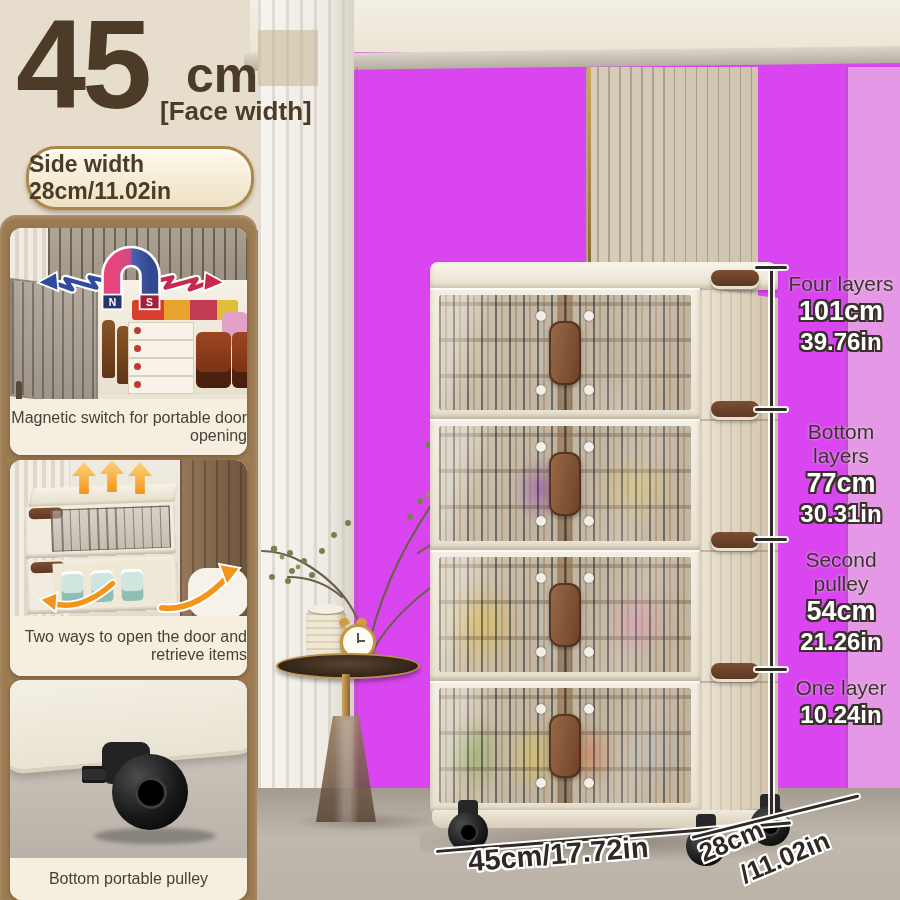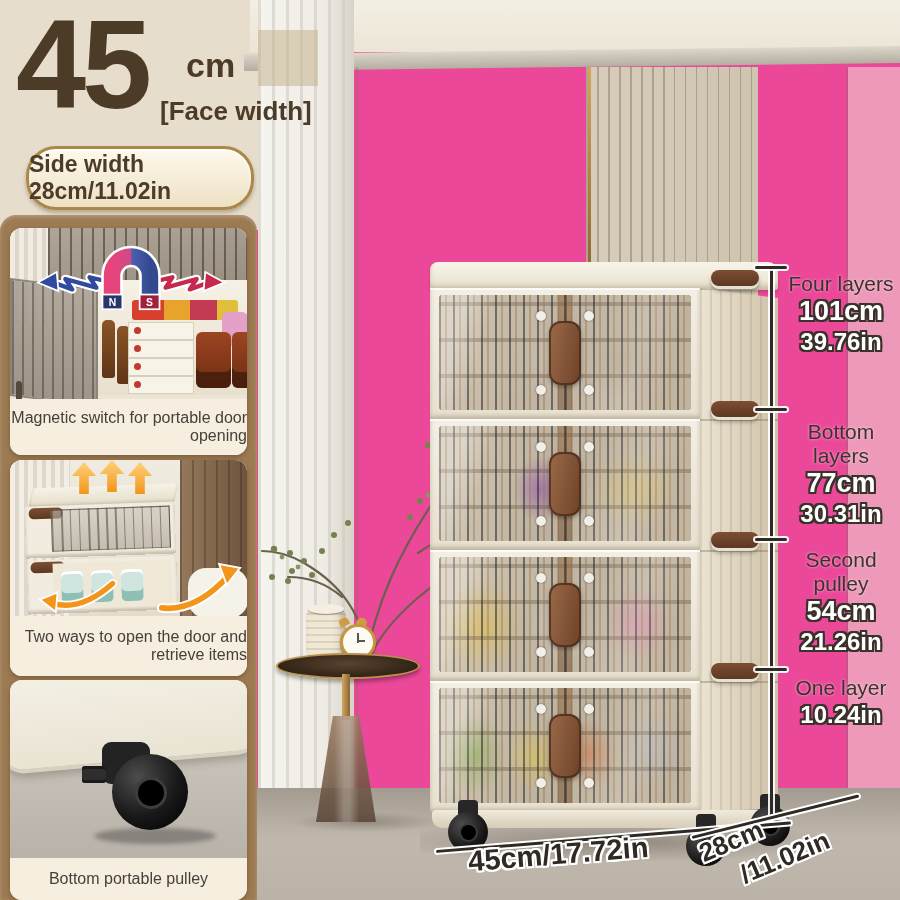--- a/index.html
+++ b/index.html
@@ -1,17 +1,17 @@
 <!DOCTYPE html>
 <html><head>
 <meta charset="utf-8">
 <style>
   html,body{margin:0;padding:0;background:#888;}
   .stage{position:relative;width:900px;height:900px;overflow:hidden;
-         background:#ec4899;font-family:"Liberation Sans",sans-serif;}
+         background:#d946ef;font-family:"Liberation Sans",sans-serif;}
   .abs{position:absolute;}
 
   
   .ceiling{left:250px;top:0;width:650px;height:52px;
     background:linear-gradient(#f4efe4,#ece5d6);}
   .trim{left:244px;top:50px;width:670px;height:17px;
     background:linear-gradient(#dcd6cb,#b4ada0);transform:rotate(-0.7deg);}
   .wall{left:0;top:0;width:900px;height:792px;
     background:linear-gradient(90deg,#e7dfcf 0%,#ddd3c2 38%,#d2c7b4 62%,#cfc4b0 100%);z-index:-1;}
   .wall-left{left:0;top:0;width:260px;height:230px;background:#e6ddcc;}
@@ -126,21 +126,21 @@
   .wheel{width:44px;height:54px;}
   .wheel .fork{position:absolute;left:12px;top:0;width:20px;height:17px;border-radius:4px 4px 2px 2px;background:#272727;}
   .wheel .tyre{position:absolute;left:2px;top:12px;width:40px;height:40px;border-radius:50%;
     background:radial-gradient(circle at 35% 32%, #4d4d4d, #181818 60%, #000);}
   .wheel .hub{position:absolute;left:15px;top:25px;width:15px;height:15px;border-radius:50%;
     background:#000;box-shadow:0 0 0 2px #3a3a3a;}
 
   
   .big-val{left:16px;top:2px;font-size:126px;font-weight:800;color:#4c3b26;letter-spacing:-4px;line-height:1;}
   .co-in{left:178px;top:8px;font-size:37px;font-weight:700;color:#4c3b26;}
-  .co-unit{left:186px;top:46px;font-size:34px;font-weight:700;color:#4c3b26;}
+  .co-unit{left:186px;top:46px;font-size:50px;font-weight:700;color:#4c3b26;}
   .co-qual{left:160px;top:96px;font-size:26px;font-weight:700;color:#4c3b26;}
   .badge{left:26px;top:146px;width:222px;height:58px;border-radius:30px;
     background:linear-gradient(#fdf9ec,#eee1c4);border:3px solid #ab8749;
     box-shadow:inset 0 2px 3px #fff, 0 3px 4px rgba(90,70,40,.35);
     display:flex;align-items:center;justify-content:center;}
   .badge span{font-size:23px;font-weight:700;color:#4c3b26;}
 
   
   .features{left:0;top:215px;width:257px;height:685px;background:#9c7a52;border-radius:16px 16px 0 0;
     box-shadow:inset 0 2px 4px rgba(255,255,255,.25);}

